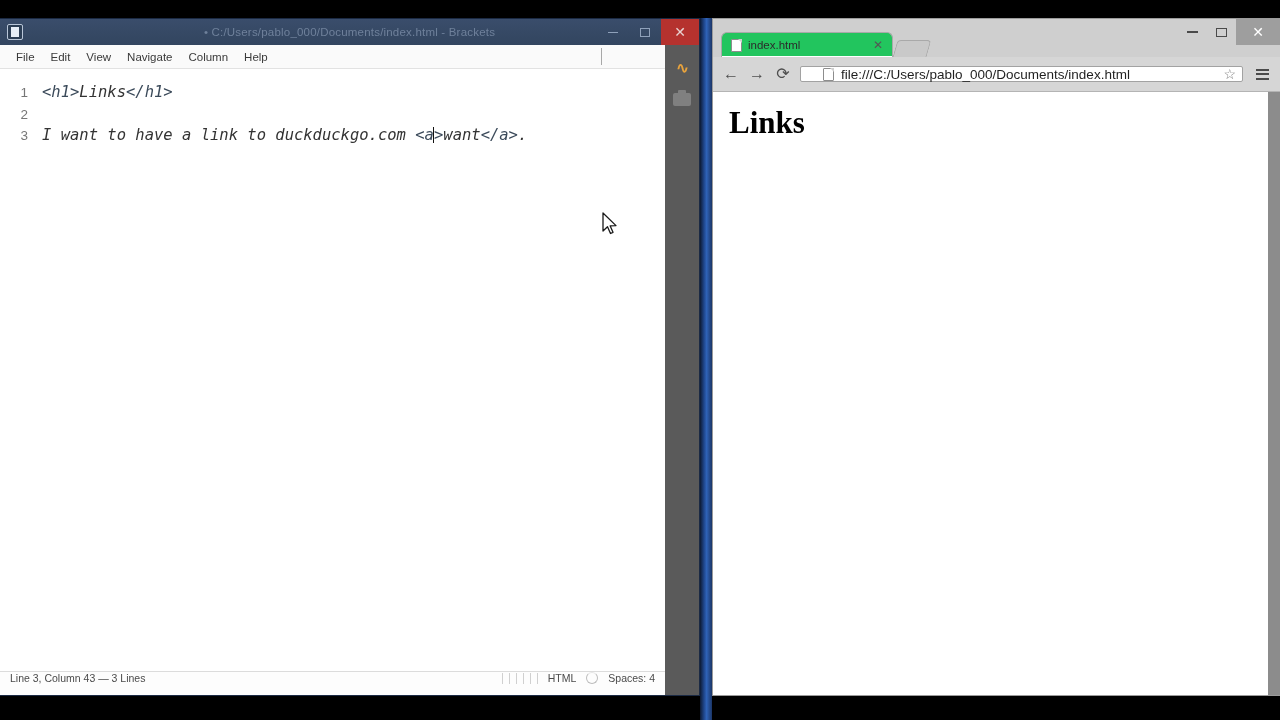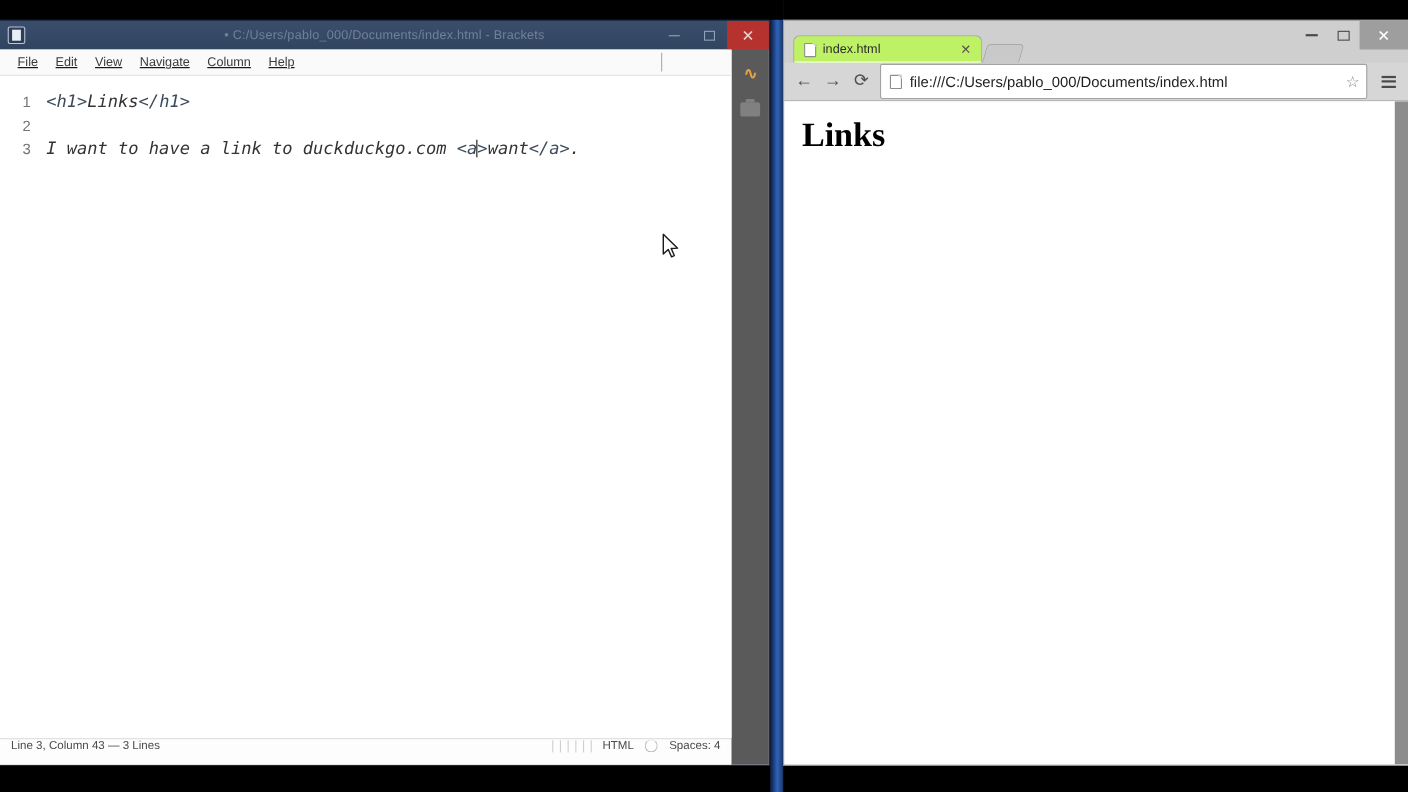--- a/index.html
+++ b/index.html
@@ -55,21 +55,20 @@
 
   .bk-body { flex: 1; display: flex; min-height: 0; background: #fff; }
   .bk-main { flex: 1; display: flex; flex-direction: column; min-width: 0; background: #fff; }
 
   .bk-menubar {
     height: 24px; background: #fafafa;
     border-bottom: 1px solid #e2e2e2;
     display: flex; align-items: center; padding-left: 8px;
     position: relative;
     flex: 0 0 24px;
-    text-decoration: underline;
   }
   .bk-menu-item {
     font-size: 11.5px; color: #3a3a3a; padding: 3px 8px;
     font-family: "Liberation Sans", sans-serif;
   }
   .bk-menubar::after {
     content: ""; position: absolute; right: 63px; top: 3px;
     width: 1px; height: 17px; background: #a8a8a8;
   }
 
@@ -161,21 +160,21 @@
   .cr-wb.close { background: #9e9e9e; color: #fff; width: 44px; font-size: 14px; }
   .cr-glyph-min { display:block; width:11px; height:1.5px; background:#4a4a4a; }
   .cr-glyph-max { display:block; width:11px; height:9px; border:1.5px solid #4a4a4a; }
 
   .cr-tabstrip {
     position: absolute; left: 8px; bottom: 0; height: 26px;
     display: flex; align-items: flex-end;
   }
   .cr-tab {
     width: 172px; height: 25px;
-    background: #bef264;
+    background: #22c55e;
     border: 1px solid #a9a9a9; border-bottom: none;
     border-radius: 6px 6px 0 0;
     display: flex; align-items: center;
     padding: 0 6px 0 9px;
     position: relative;
     box-shadow: 0 -1px 0 #fff inset;
   }
   .cr-tab-favicon {
     width: 11px; height: 13px; background: #fff;
     border: 1px solid #8d8d8d; border-radius: 1px;
@@ -206,23 +205,23 @@
     display: flex; align-items: center;
     padding: 0 7px; gap: 4px;
     flex: 0 0 35px;
   }
   .cr-navbtn {
     width: 22px; height: 22px;
     display:flex; align-items:center; justify-content:center;
     color: #4f4f4f; font-size: 16px; line-height: 1;
   }
   .cr-omnibox {
-    flex: 1; height: 32px;
+    flex: 1; height: 16px;
     background: #fff; border: 1px solid #a2a2a2; border-radius: 2px;
-    display: flex; align-items: center; padding: 0 4px 0 8px;
+    display: flex; align-items: center; padding: 0 4px 0 22px;
     margin-left: 2px;
   }
   .cr-omni-icon {
     width: 11px; height: 13px; background: #fff;
     border: 1px solid #8d8d8d; border-radius: 1px;
     position: relative; flex: 0 0 auto; margin-right: 7px;
   }
   .cr-omni-icon::after{
     content:""; position:absolute; right:-1px; top:-1px;
     border-left:4px solid transparent; border-top:4px solid #cfcfcf;

